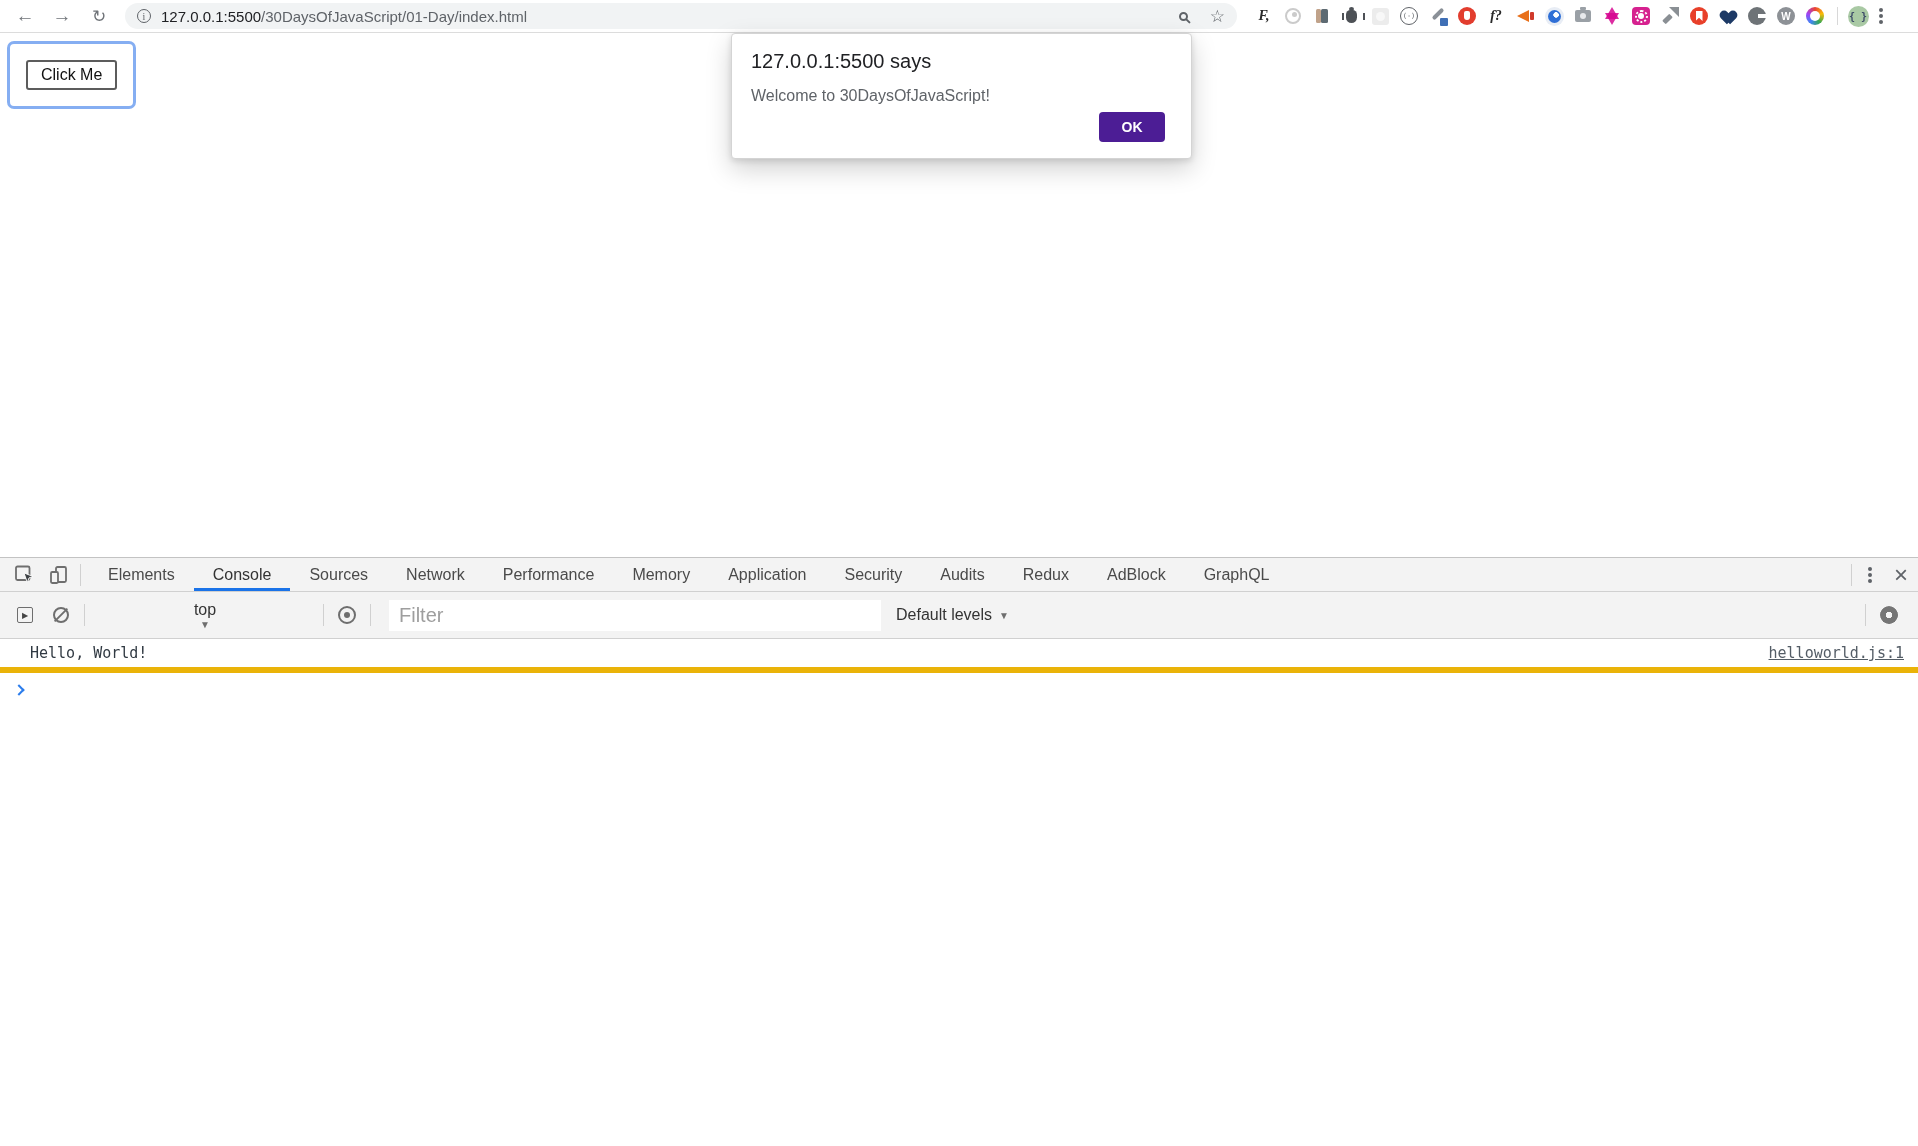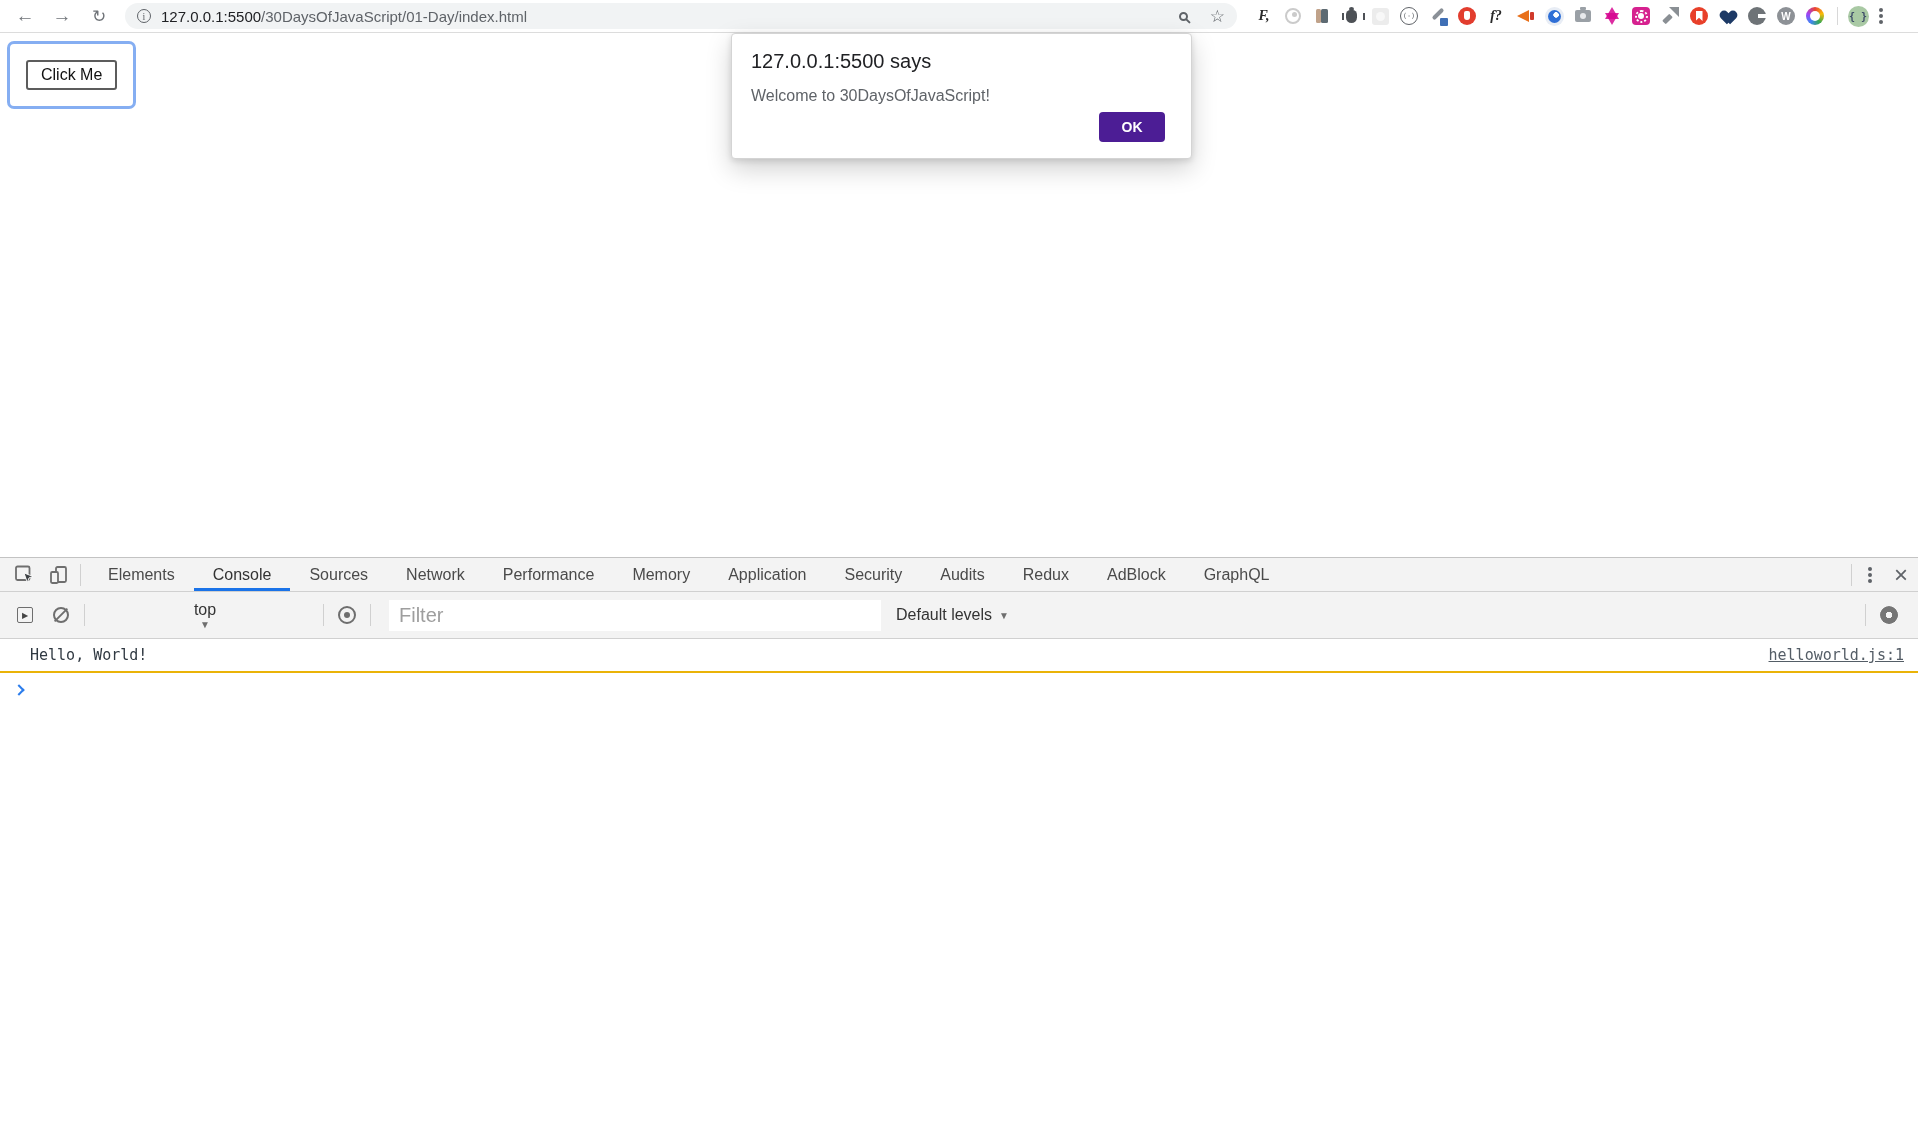--- a/index.html
+++ b/index.html
@@ -138,21 +138,21 @@
   .filter-input{width:492px;height:31px;border:none;background:#fff;margin-left:10px;padding:0 10px;
     font-size:20px;color:#ec4899;outline:none;}
   .filter-input::placeholder{color:#9e9e9e;}
   .levels{display:flex;align-items:center;gap:7px;margin-left:15px;font-size:16px;color:#333;cursor:pointer;}
   .dt-toolbar .spacer{flex:1;}
   .gear{width:18px;height:18px;position:relative;cursor:pointer;}
   .gear::before{content:"";position:absolute;inset:2.5px;background:#757575;border-radius:3px;transform:rotate(45deg);}
   .gear::after{content:"";position:absolute;inset:0;border-radius:50%;
     background:radial-gradient(circle,#f3f3f3 0 3.5px,#757575 3.5px 9px,rgba(0,0,0,0) 9px);}
 
-  .console-row{height:34px;display:flex;align-items:center;border-bottom:2px solid #eab308;
+  .console-row{height:34px;display:flex;align-items:center;border-bottom:6px solid #eab308;
     font:15px "DejaVu Sans Mono",monospace;color:#303942;}
   .console-row .msg{margin-left:30px;}
   .console-row .src{margin-left:auto;margin-right:14px;color:#545d66;text-decoration:underline;cursor:pointer;}
   .prompt-row{height:34px;display:flex;align-items:center;}
   .chev{width:8px;height:8px;border-top:2.6px solid #2b7cec;border-right:2.6px solid #2b7cec;
     transform:rotate(45deg);margin-left:15px;}
 </style>
 </head>
 <body>
 

